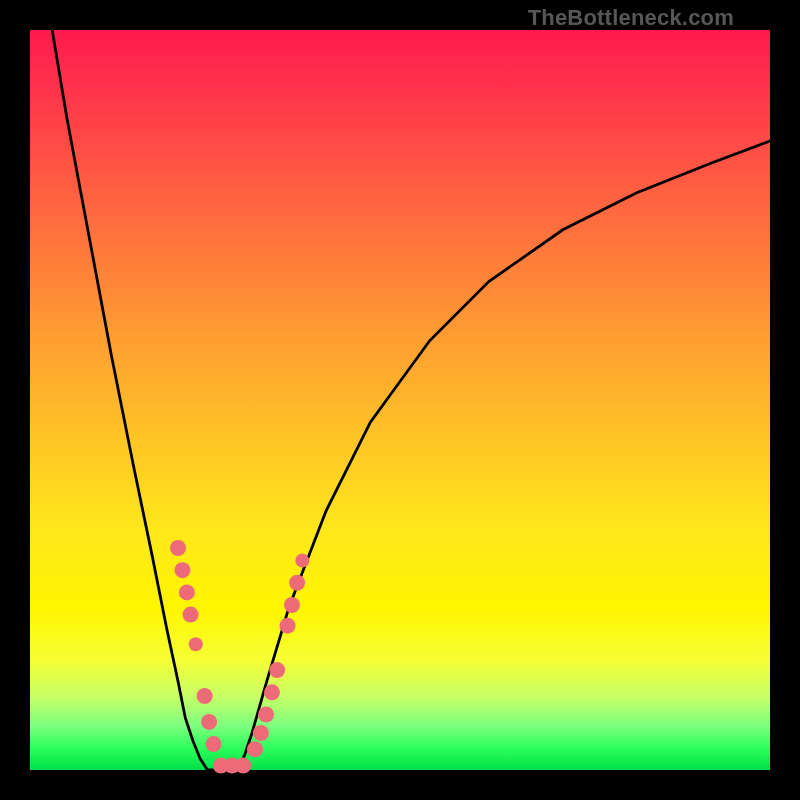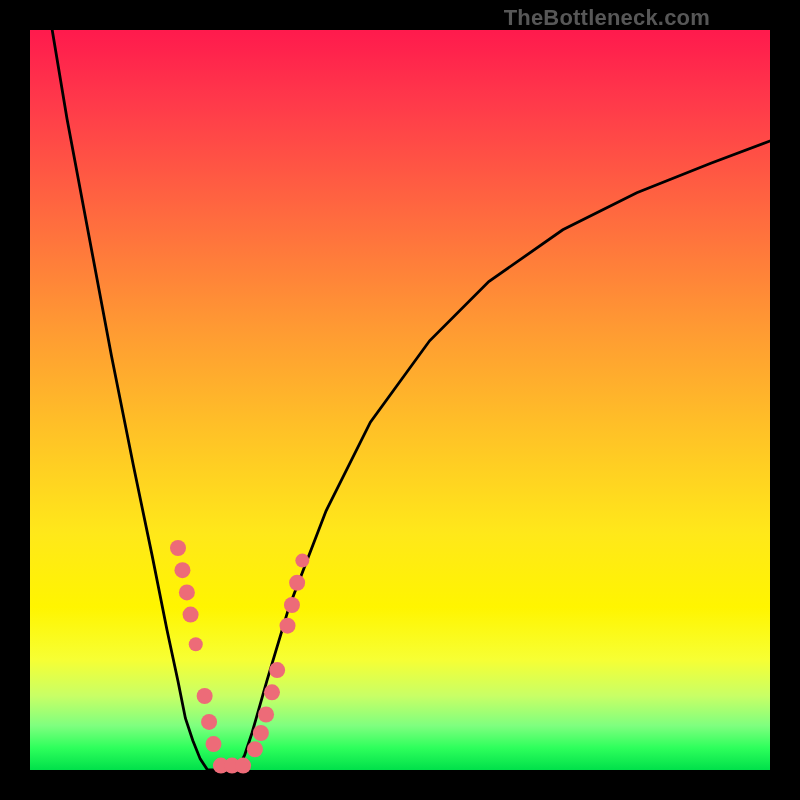--- a/index.html
+++ b/index.html
@@ -8,20 +8,21 @@
     width: 800px;
     height: 800px;
     background: #000;
     overflow: hidden;
   }
   .frame {
     position: relative;
     width: 720px;
     height: 800px;
     background: #000;
+    padding-left: 24px;
   }
   .plot-area {
     position: absolute;
     left: 30px;
     top: 30px;
     width: 740px;
     height: 740px;
     background: linear-gradient(
       to bottom,
       #ff1a4d 0%,

